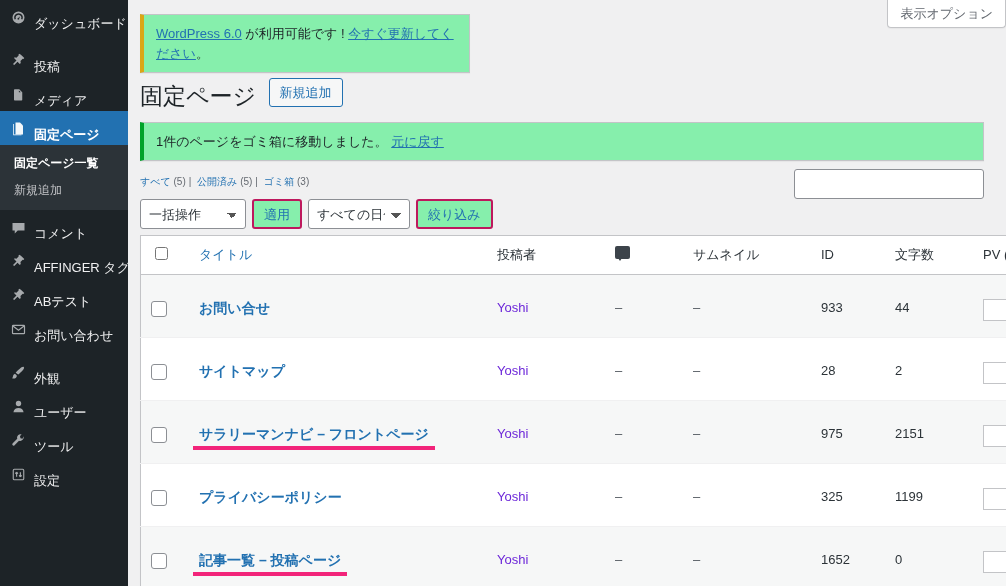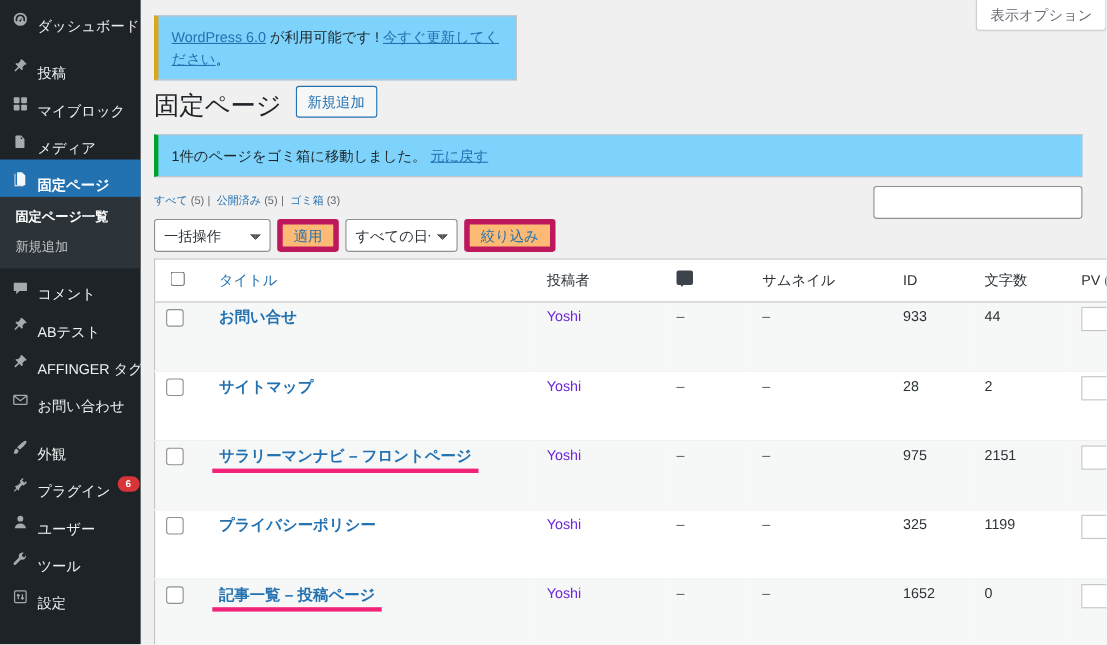--- a/index.html
+++ b/index.html
@@ -118,21 +118,21 @@
     border-radius: 0 0 4px 4px;
     box-shadow: 0 1px 1px rgba(0,0,0,.04);
     cursor: pointer;
     white-space: nowrap;
   }
 
   .wrap { padding: 0 22px 0 12px; }
 
   .notice {
     position: relative;
-    background: #7dd3fc;
+    background: #86efac;
     border: 1px solid #c3c4c7;
     border-left-width: 4px;
     padding: 9px 12px;
     font-size: 13px;
     line-height: 1.5;
     color: #1d2327;
     box-shadow: 0 1px 1px rgba(0,0,0,.04);
   }
   .notice a { color: #2271b1; text-decoration: underline; }
   .notice-warning { border-left-color: #dba617; }
@@ -228,22 +228,22 @@
       calc(100% - 13px) 13px,
       calc(100% - 8px) 13px;
     background-size: 5px 5px, 5px 5px;
     background-repeat: no-repeat;
     cursor: pointer;
   }
   select.bulk-select { width: 106px; }
   select.date-select { width: 102px; }
   .button-secondary {
     height: 30px;
-    background: #fdba74;
-    border: 5px solid #be185d;
+    background: #86efac;
+    border: 2px solid #be185d;
     border-radius: 3px;
     color: #2271b1;
     font-size: 13px;
     padding: 0 10px;
     cursor: pointer;
     font-family: inherit;
     line-height: 1;
   }
 
   
@@ -262,21 +262,21 @@
     text-align: left;
     font-weight: 400;
     color: #2c3338;
     padding: 8px 8px 8px 10px;
     border-bottom: 1px solid #c3c4c7;
     vertical-align: middle;
     line-height: 1.4;
     white-space: nowrap;
   }
   table.wp-list-table th.sortable a { color: #2271b1; text-decoration: none; cursor: pointer; }
-  td { padding: 4px 8px 10px 10px; vertical-align: top; line-height: 1.4; color: #2c3338; }
+  td { padding: 24px 8px 10px 10px; vertical-align: top; line-height: 1.4; color: #2c3338; }
   tbody tr { background: #fff; }
   tbody tr.alternate { background: #f6f7f7; }
   tbody tr td { border: none; }
   tbody tr { border-bottom: 1px solid #f0f0f1; }
 
   .col-cb { width: 30px; padding-left: 10px; }
   .col-title { width: 280px; }
   .col-author { width: 100px; }
   .col-comments { width: 60px; }
   .col-thumb { width: 110px; }
@@ -369,31 +369,20 @@
           <span class="mi-icon">
             <svg width="15" height="15" viewBox="0 0 20 20" fill="currentColor">
               <path d="M13.2 2.3l4.5 4.5-1.1 1.1-1-.3-3 3 .4 2.6-1.3 1.3-3-3-4 4-.6.6-1.4-1.4 4.6-4.6-3-3L4.6 5.8l2.6.4 3-3-.3-1 1.1-1.1z"></path>
             </svg>
           </span>
           <span class="mi-label">投稿</span>
         </div>
         <div class="menu-item">
           <span class="mi-icon">
             <svg width="15" height="15" viewBox="0 0 20 20" fill="currentColor">
-              <rect x="2" y="2" width="7" height="7" rx="1"></rect>
-              <rect x="11" y="2" width="7" height="7" rx="1"></rect>
-              <rect x="2" y="11" width="7" height="7" rx="1"></rect>
-              <rect x="11" y="11" width="7" height="7" rx="1"></rect>
-            </svg>
-          </span>
-          <span class="mi-label">マイブロック</span>
-        </div>
-        <div class="menu-item">
-          <span class="mi-icon">
-            <svg width="15" height="15" viewBox="0 0 20 20" fill="currentColor">
               <path d="M5 3h6l4 4v10a1 1 0 01-1 1H5a1 1 0 01-1-1V4a1 1 0 011-1zm5.5 1.5V7H13z"></path>
               <circle cx="7.5" cy="13.5" r="2.2"></circle>
             </svg>
           </span>
           <span class="mi-label">メディア</span>
         </div>
         <div class="menu-item current">
           <span class="mi-icon">
             <svg width="15" height="15" viewBox="0 0 20 20" fill="currentColor">
               <path d="M6 2h6l4 4v12H6V2z" opacity=".95"></path>
@@ -415,56 +404,47 @@
             </svg>
           </span>
           <span class="mi-label">コメント</span>
         </div>
         <div class="menu-item">
           <span class="mi-icon">
             <svg width="15" height="15" viewBox="0 0 20 20" fill="currentColor">
               <path d="M13.2 2.3l4.5 4.5-1.1 1.1-1-.3-3 3 .4 2.6-1.3 1.3-3-3-4 4-.6.6-1.4-1.4 4.6-4.6-3-3L4.6 5.8l2.6.4 3-3-.3-1 1.1-1.1z"></path>
             </svg>
           </span>
+          <span class="mi-label">AFFINGER タグ</span>
+        </div>
+        <div class="menu-item">
+          <span class="mi-icon">
+            <svg width="15" height="15" viewBox="0 0 20 20" fill="currentColor">
+              <path d="M13.2 2.3l4.5 4.5-1.1 1.1-1-.3-3 3 .4 2.6-1.3 1.3-3-3-4 4-.6.6-1.4-1.4 4.6-4.6-3-3L4.6 5.8l2.6.4 3-3-.3-1 1.1-1.1z"></path>
+            </svg>
+          </span>
           <span class="mi-label">ABテスト</span>
-        </div>
-        <div class="menu-item">
-          <span class="mi-icon">
-            <svg width="15" height="15" viewBox="0 0 20 20" fill="currentColor">
-              <path d="M13.2 2.3l4.5 4.5-1.1 1.1-1-.3-3 3 .4 2.6-1.3 1.3-3-3-4 4-.6.6-1.4-1.4 4.6-4.6-3-3L4.6 5.8l2.6.4 3-3-.3-1 1.1-1.1z"></path>
-            </svg>
-          </span>
-          <span class="mi-label">AFFINGER タグ</span>
         </div>
         <div class="menu-item">
           <span class="mi-icon">
             <svg width="15" height="15" viewBox="0 0 20 20" fill="none" stroke="currentColor" stroke-width="1.6">
               <rect x="2" y="4.5" width="16" height="11" rx="1"></rect>
               <path d="M2.6 5.3L10 11l7.4-5.7"></path>
             </svg>
           </span>
           <span class="mi-label">お問い合わせ</span>
         </div>
         <div class="menu-sep"></div>
         <div class="menu-item">
           <span class="mi-icon">
             <svg width="15" height="15" viewBox="0 0 20 20" fill="currentColor">
               <path d="M17 2.6c-1.2-.9-3 .3-5.7 2.6C9 7.1 7 9 6.2 10.3l3.4 2.5c1.2-1 3.4-2.7 5.2-4.8 2.3-2.6 3.4-4.4 2.2-5.4zM5.3 11.6c-1.5.5-2.6 2-2.8 4.2-.1.8-.4 1.3-1 1.7 1 .6 2.4.8 3.6.4 1.8-.6 2.8-2.2 2.6-3.9l-2.4-2.4z"></path>
             </svg>
           </span>
           <span class="mi-label">外観</span>
-        </div>
-        <div class="menu-item">
-          <span class="mi-icon">
-            <svg width="15" height="15" viewBox="0 0 20 20" fill="currentColor">
-              <path d="M12.5 2l1.4 1.4-1.8 1.8 2.7 2.7 1.8-1.8L18 7.5l-4 4-1.3-1.3-3.3 3.3-1.4 3.9-1.8-1.8-3.2 3.2-1-1 3.2-3.2L3.4 12l3.9-1.4 3.3-3.3L9.3 6z"></path>
-            </svg>
-          </span>
-          <span class="mi-label">プラグイン</span>
-          <span class="awaiting">6</span>
         </div>
         <div class="menu-item">
           <span class="mi-icon">
             <svg width="15" height="15" viewBox="0 0 20 20" fill="currentColor">
               <circle cx="10" cy="6" r="3.6"></circle>
               <path d="M3.2 17.5c.4-3.6 3.3-5.6 6.8-5.6s6.4 2 6.8 5.6H3.2z"></path>
             </svg>
           </span>
           <span class="mi-label">ユーザー</span>
         </div>

